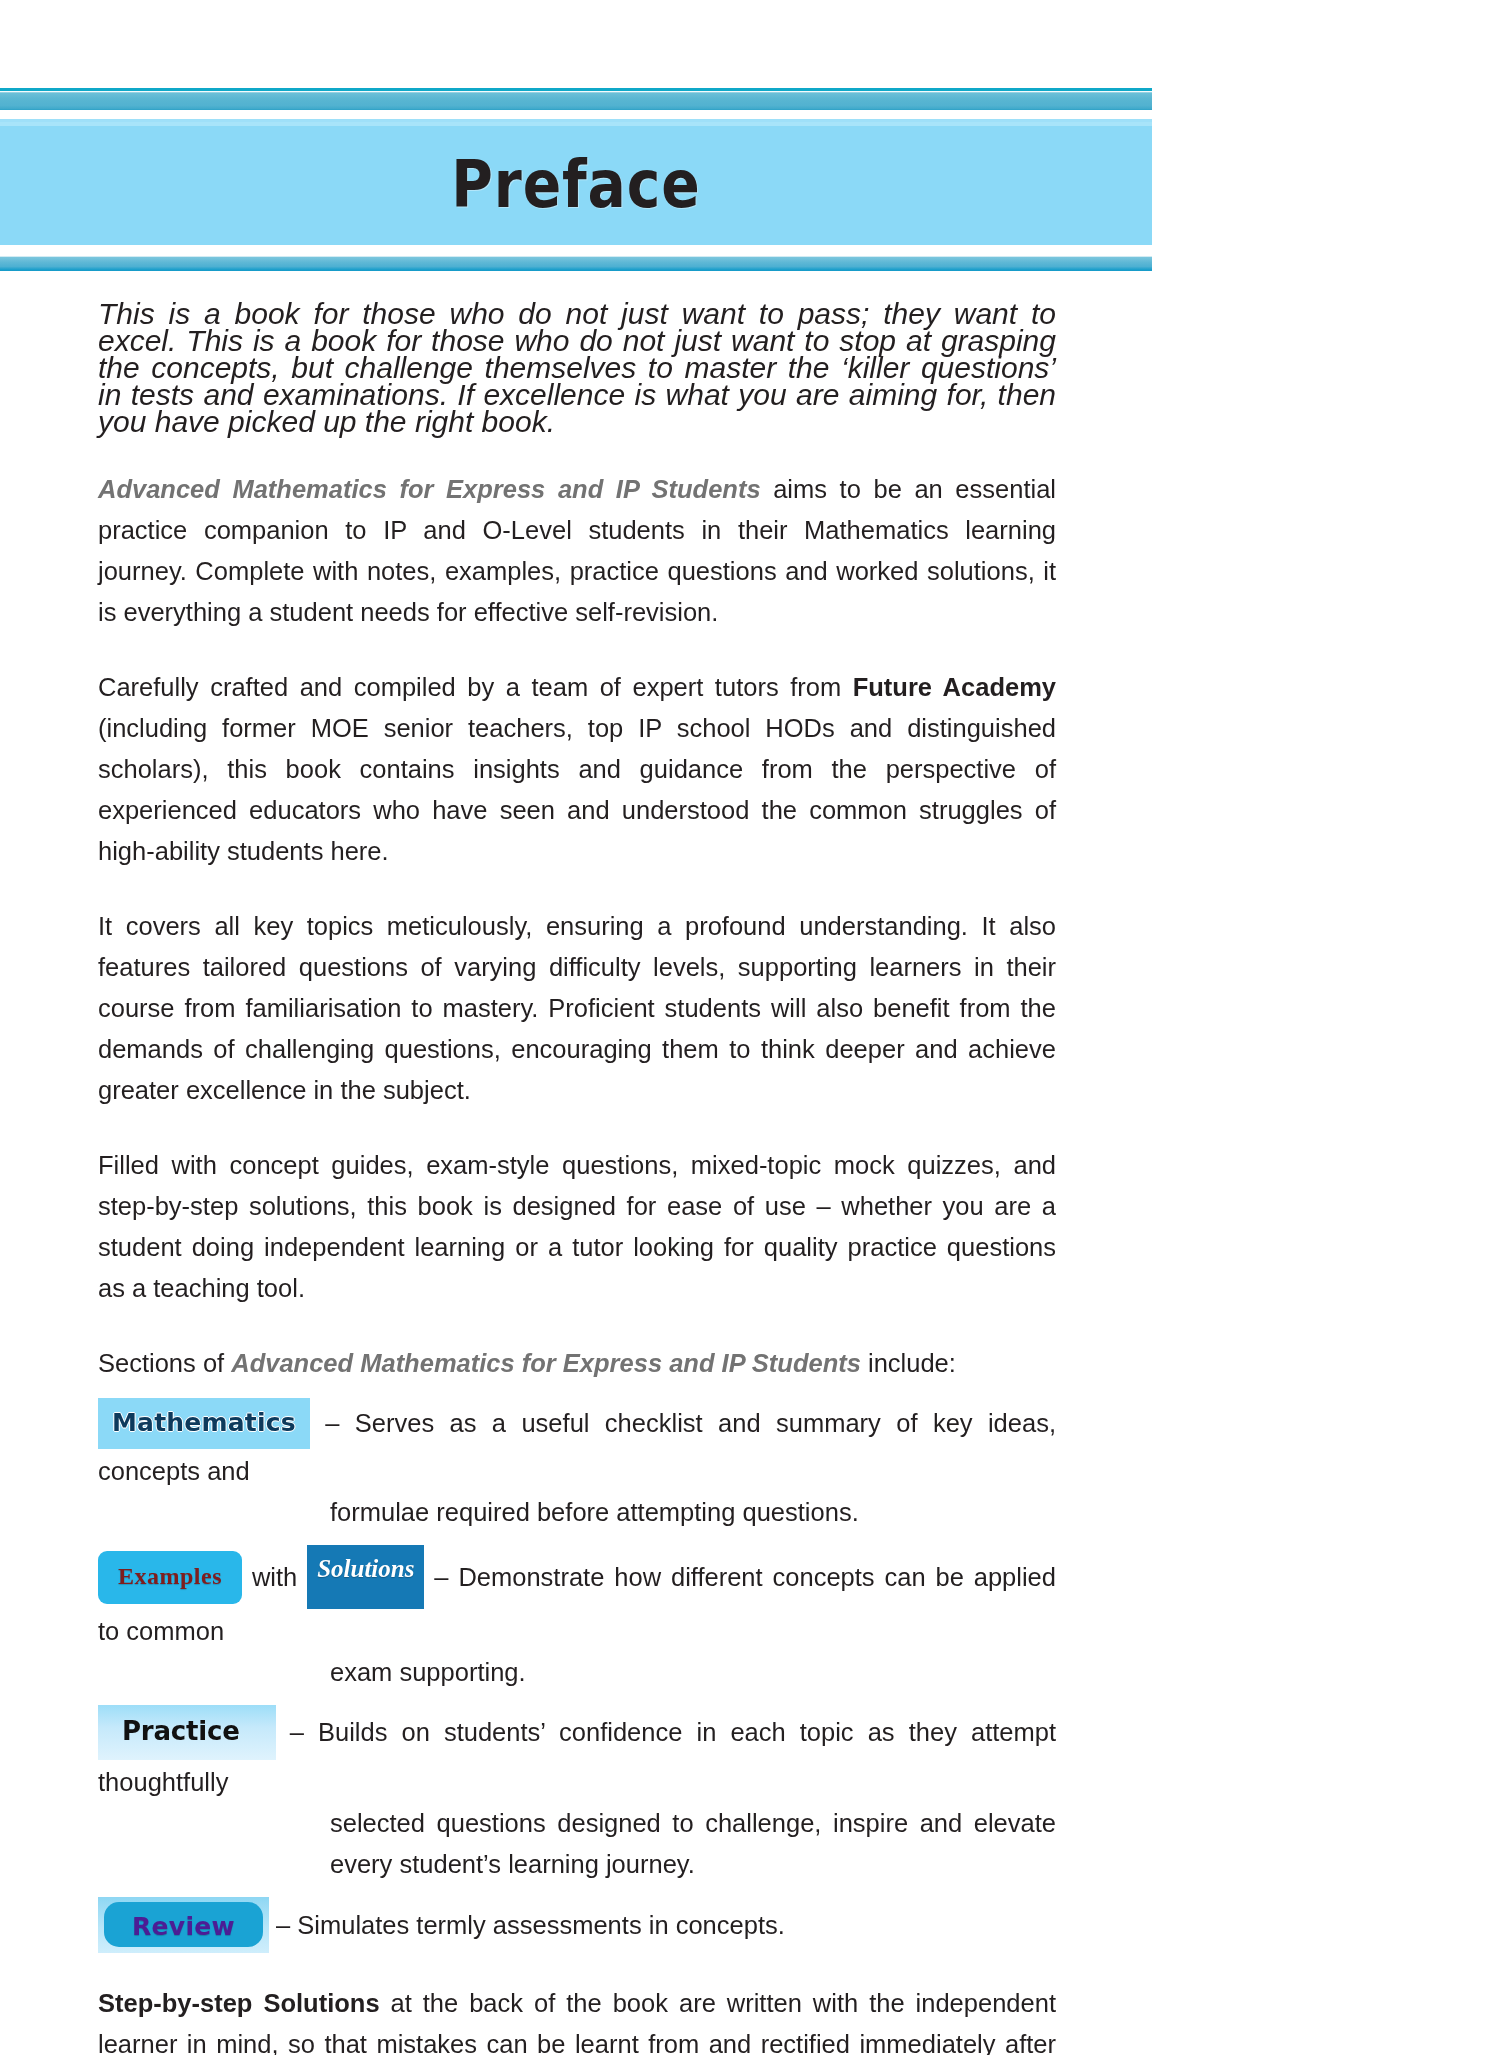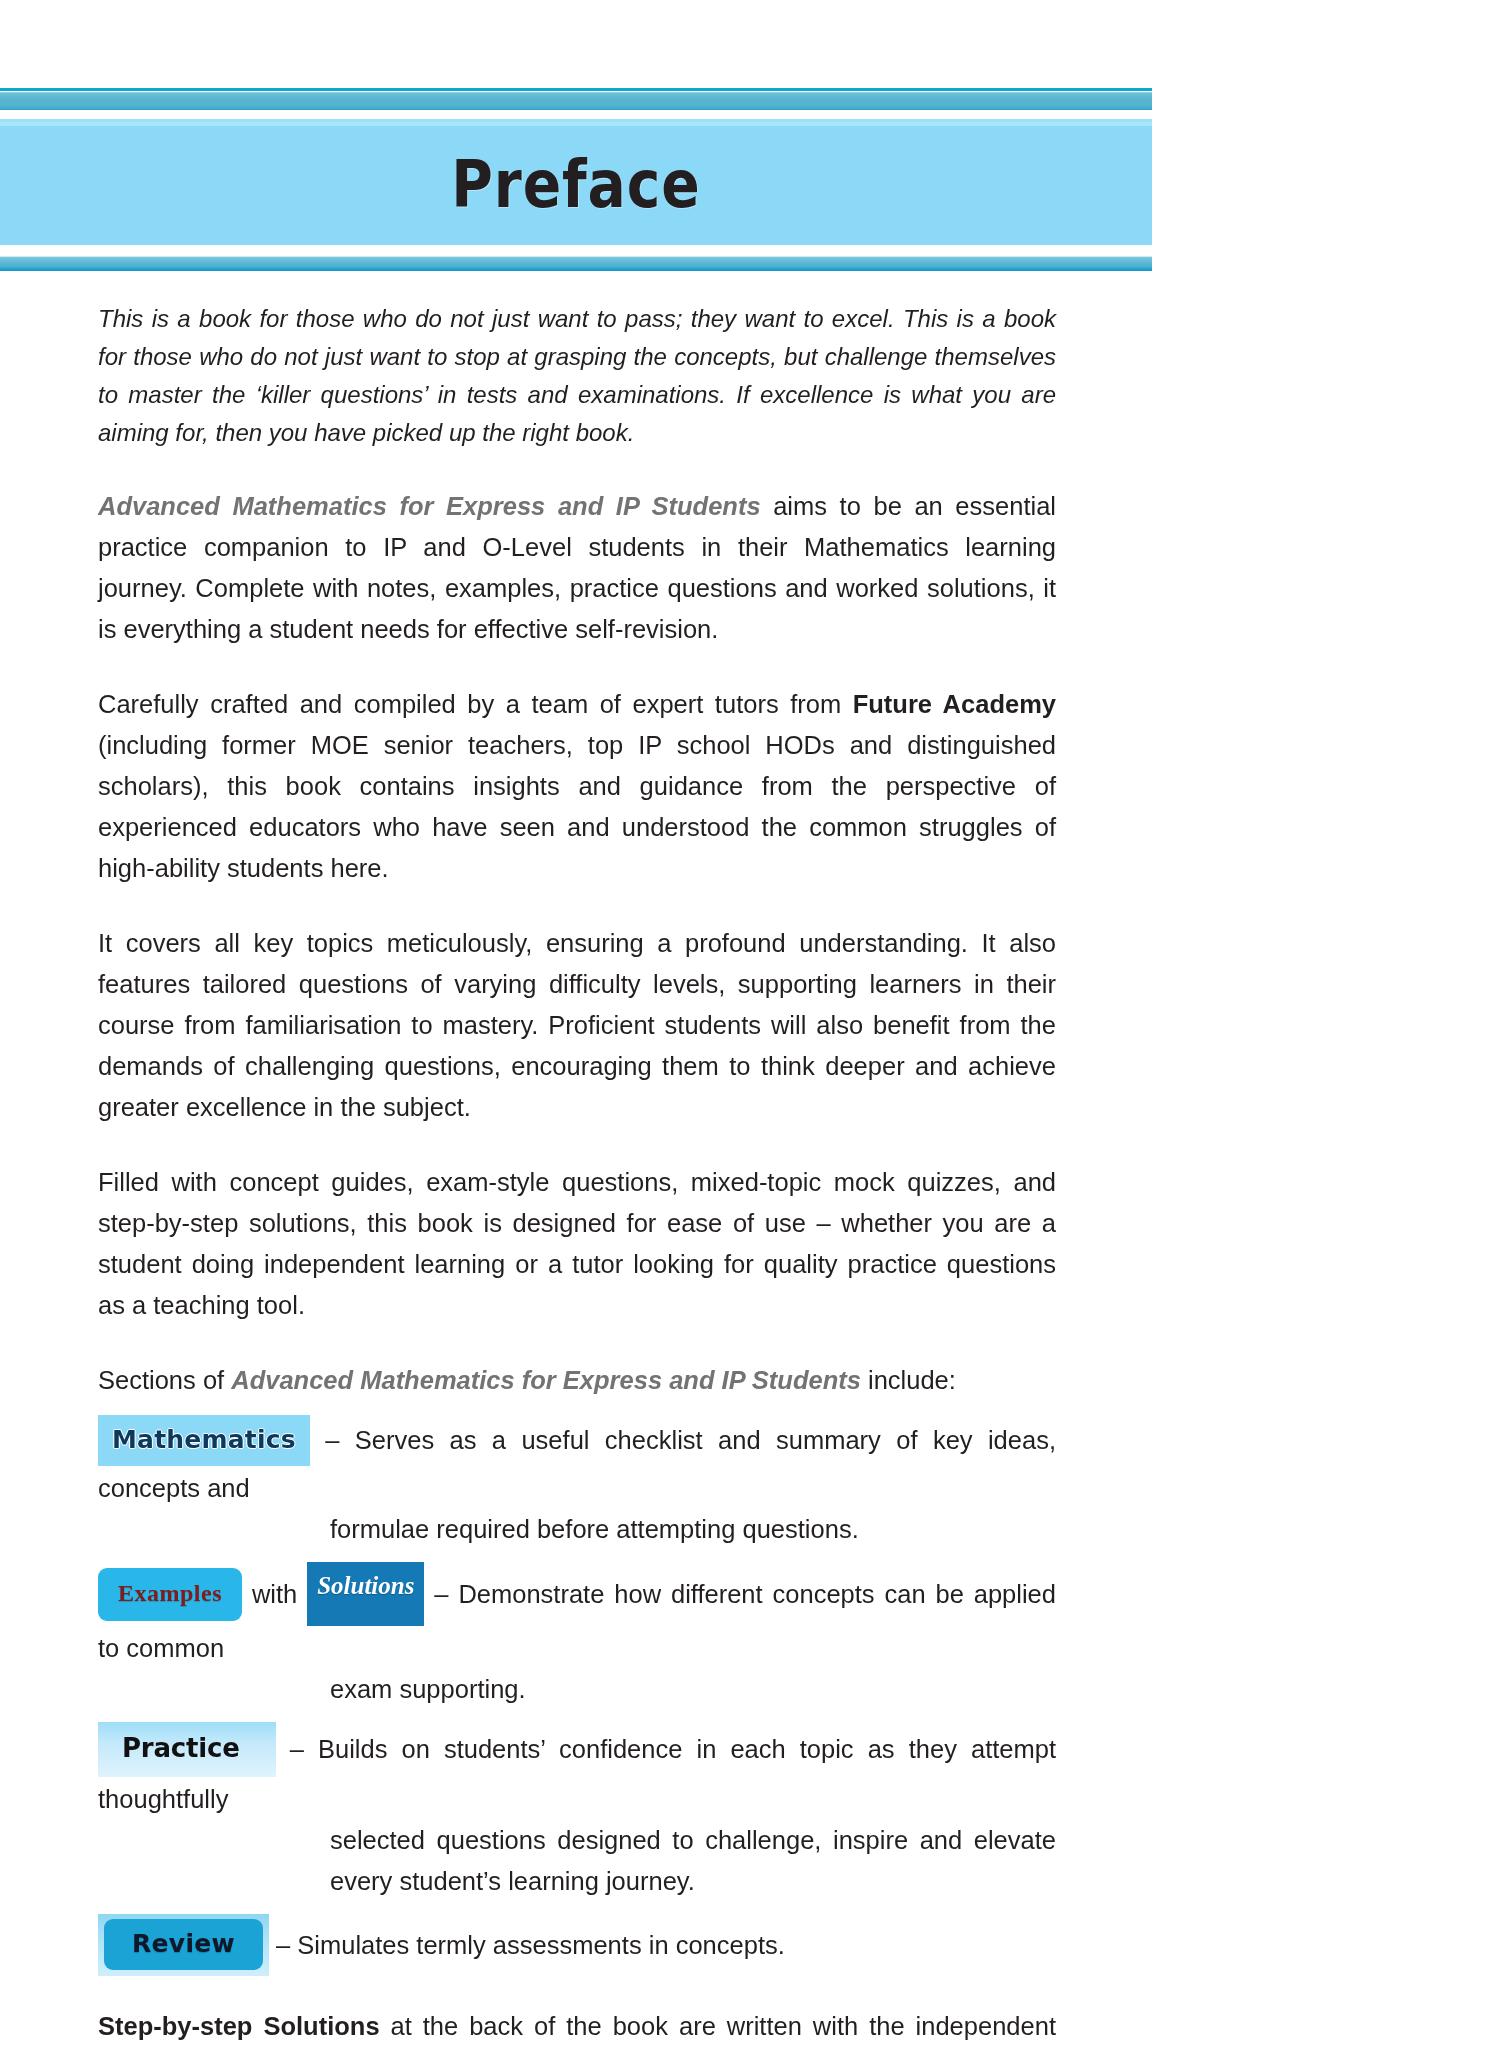--- a/index.html
+++ b/index.html
@@ -91,22 +91,22 @@
     line-height: 41px;
     text-align: justify;
     font-family: "Liberation Sans", sans-serif;
     font-stretch: condensed;
     color: #231f20;
   }
   p.para:last-child { margin-bottom: 0; }
 
   p.intro {
     font-style: italic;
-    font-size: 24px;
-    line-height: 38px;
+    font-size: 30px;
+    line-height: 27px;
   }
 
   .accent { color: #737373; font-weight: bold; font-style: italic; }
   .bold { font-weight: bold; }
 
   
   .sections-lead {
     margin: 0 0 16px 0;
     font-size: 25.5px;
     line-height: 41px;
@@ -189,23 +189,23 @@
     display: inline-block;
     background: linear-gradient(to bottom,#8ed7f3 0%, #b8e6f9 55%, #cfeefc 100%);
     padding: 5px 6px 6px 6px;
     vertical-align: middle;
     position: relative;
     top: -2px;
   }
   .badge-review {
     display: inline-block;
     background: #1aa3d4;
-    border-radius: 9px;
-    padding: 4px 28px 6px 28px;
-    color: #0f172a;
+    border-radius: 15px;
+    padding: 4px 28px 0 28px;
+    color: #4c1d95;
     font-weight: bold;
     font-size: 25px;
     font-family: "DejaVu Sans", sans-serif;
     letter-spacing: 0.3px;
     text-shadow: 0 1px 1px rgba(0,0,0,0.2);
   }
 
   .sec-text { }
 </style>
 </head>

